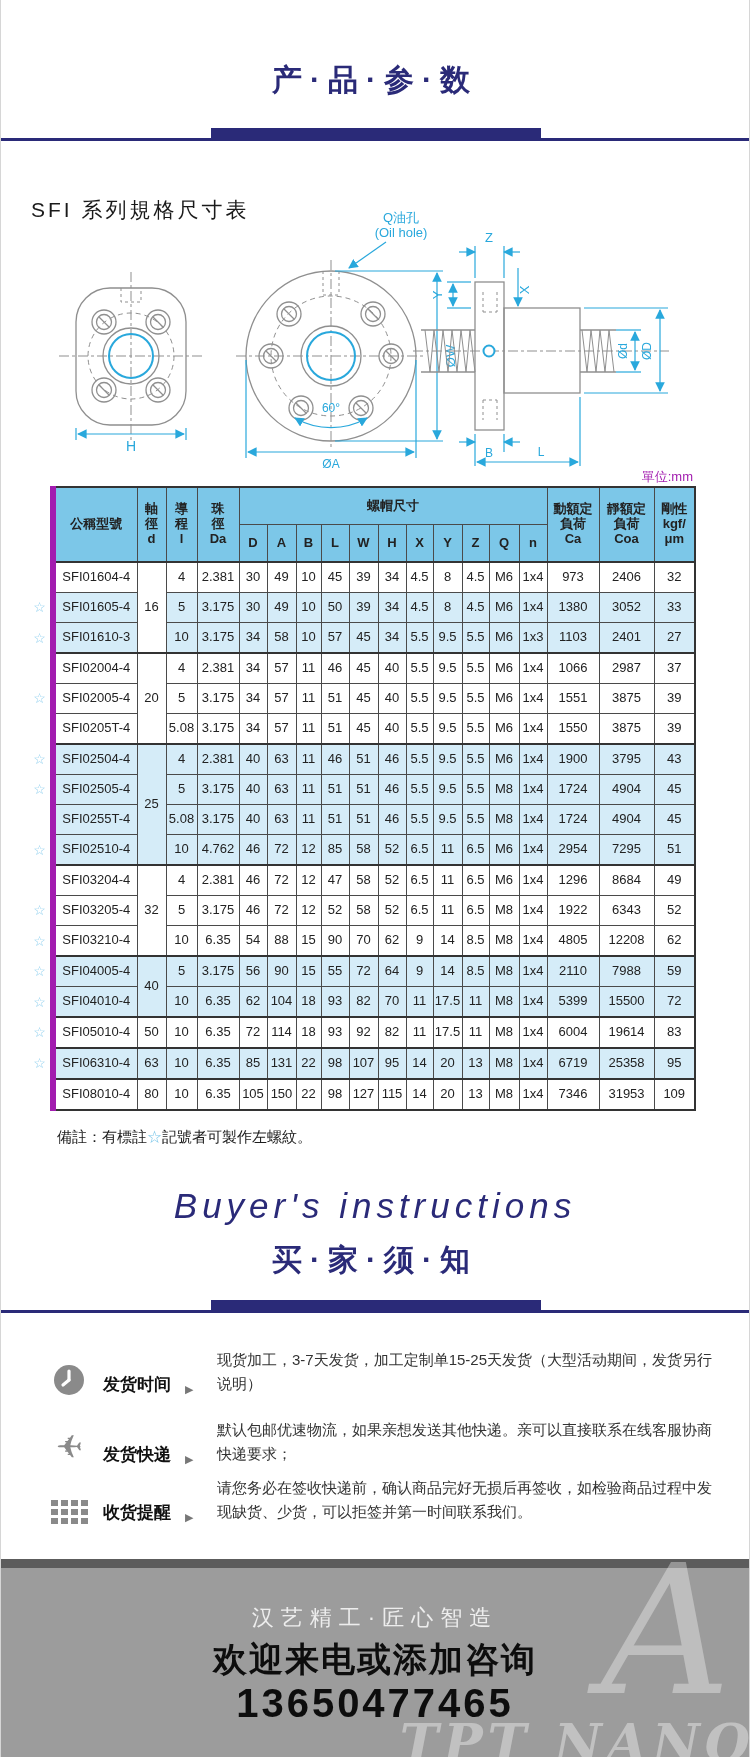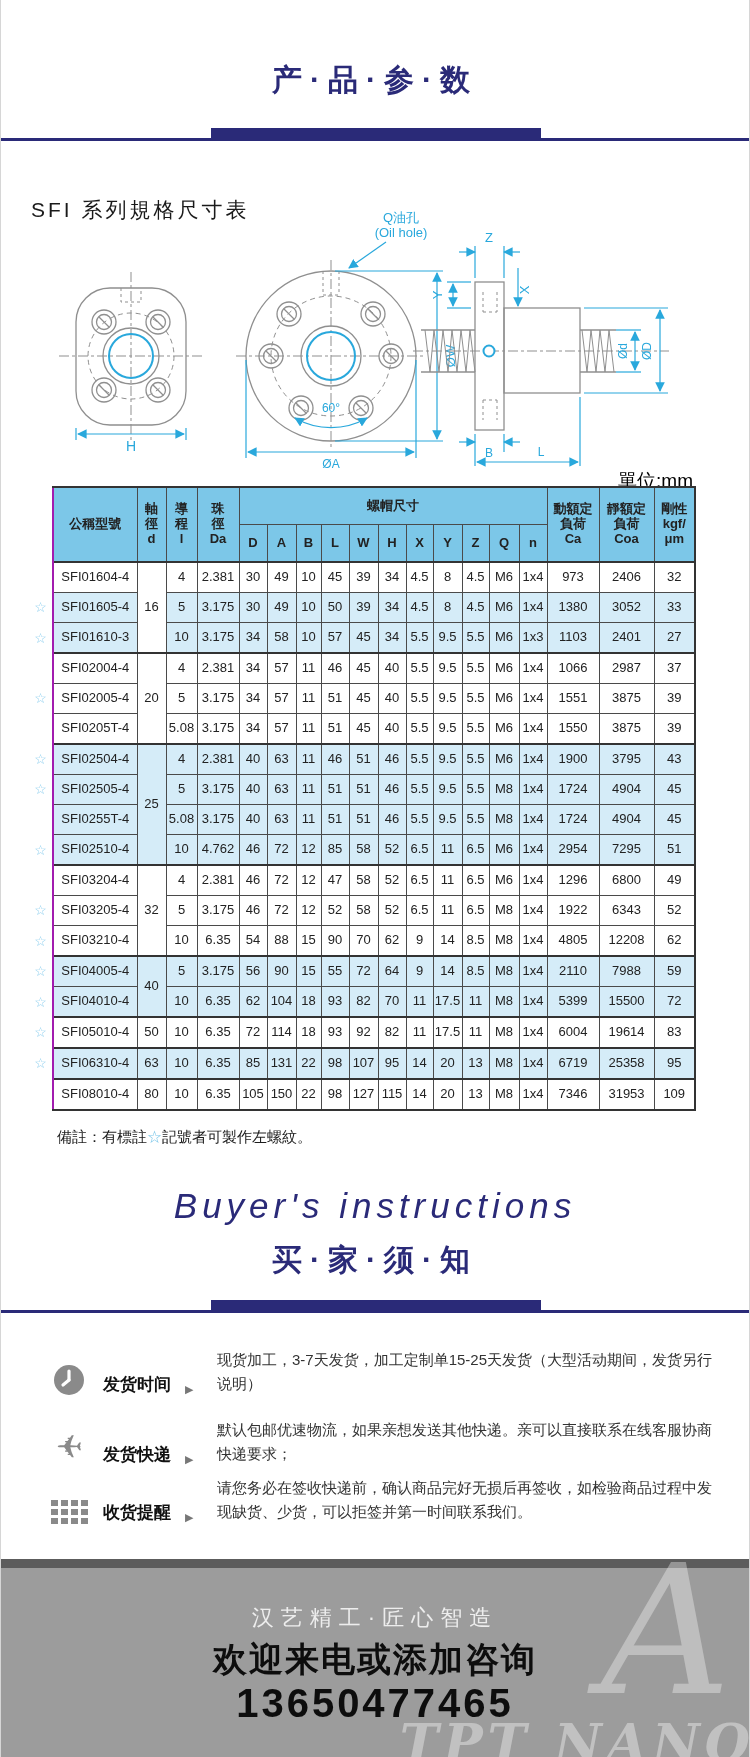--- a/index.html
+++ b/index.html
@@ -8,40 +8,40 @@
   
   .h-en{position:absolute;left:0;width:100%;text-align:center;color:#2a2a78;font-size:35px;
         font-weight:500;letter-spacing:5px;}
   .h-cn{position:absolute;left:0;width:100%;text-align:center;color:#2a2a78;font-size:30px;
         font-weight:bold;letter-spacing:8px;}
   .divider-bar{position:absolute;left:210px;width:330px;height:10px;background:#2a2a78;}
   .divider-line{position:absolute;left:0;width:100%;height:3px;background:#2a2a78;}
   
   .spec-title{position:absolute;left:30px;top:196px;font-size:21px;letter-spacing:3px;color:#1a1a1a;}
   .drawings{position:absolute;left:0;top:200px;}
-  .unit{position:absolute;right:56px;top:468px;font-size:19px;color:#000000;}
+  .unit{position:absolute;right:56px;top:468px;font-size:13px;color:#a21caf;}
   
   .table-wrap{position:absolute;left:28px;top:486px;}
   .spec-table{border-collapse:collapse;table-layout:fixed;color:#222;}
   .spec-table th,.spec-table td{border:1px solid #4a4a4a;text-align:center;vertical-align:middle;
         padding:0 1px;font-size:13px;line-height:1.15;overflow:hidden;}
   .spec-table thead th{background:#7cc7e8;font-weight:bold;font-size:13px;}
   .spec-table thead tr.hr1 th{height:36px;}
   .spec-table thead tr.hr2 th{height:36px;}
   .spec-table tbody td{height:29px;background:#fff;}
   .spec-table tr.band-blue td{background:#d5ecf8;}
   .spec-table tr.band-white td{background:#fff;}
   .spec-table td.d-blue{background:#d5ecf8;}
   .spec-table td.d-white{background:#fff;}
   .spec-table .star-cell{border:none !important;background:#fff !important;color:#8ecfee;font-size:14px;}
   .spec-table thead tr:first-child th{border-top:2px solid #333;}
   .spec-table tbody tr:first-child td{border-top:2px solid #333;}
   .spec-table tbody tr.grp td{border-top:2px solid #333;}
   .spec-table tbody tr:last-child td{border-bottom:2px solid #333;}
-  .spec-table .bl{border-left:2px solid #a21caf;}
+  .spec-table .bl{border-left:6px solid #a21caf;}
   .spec-table .br{border-right:2px solid #333;}
   .spec-table thead tr:first-child th.star-cell,
   .spec-table tbody td.star-cell{border:none !important;}
   .note{position:absolute;left:56px;top:1128px;font-size:15px;color:#1c1c1c;font-weight:500;}
   .note .star-inline{color:#7ec8ea;}
   
   .instr{position:absolute;left:48px;width:670px;display:flex;align-items:flex-end;}
   .instr .icon{width:40px;flex:0 0 40px;display:flex;justify-content:center;align-items:center;}
   .instr .ilabel{flex:0 0 82px;margin-left:14px;font-size:17px;font-weight:bold;color:#111;white-space:nowrap;}
   .instr .arrow{flex:0 0 18px;color:#777;font-size:11px;margin-top:2px;}
@@ -462,21 +462,21 @@
             <td>12</td>
             <td>47</td>
             <td>58</td>
             <td>52</td>
             <td>6.5</td>
             <td>11</td>
             <td>6.5</td>
             <td>M6</td>
             <td>1x4</td>
             <td>1296</td>
-            <td>6800</td>
+            <td>8684</td>
             <td class="br">49</td>
           </tr>
           <tr class="band-white">
             <td class="star-cell">☆</td>
             <td class="bl">SFI03205-4</td>
             <td>5</td>
             <td>3.175</td>
             <td>46</td>
             <td>72</td>
             <td>12</td>

